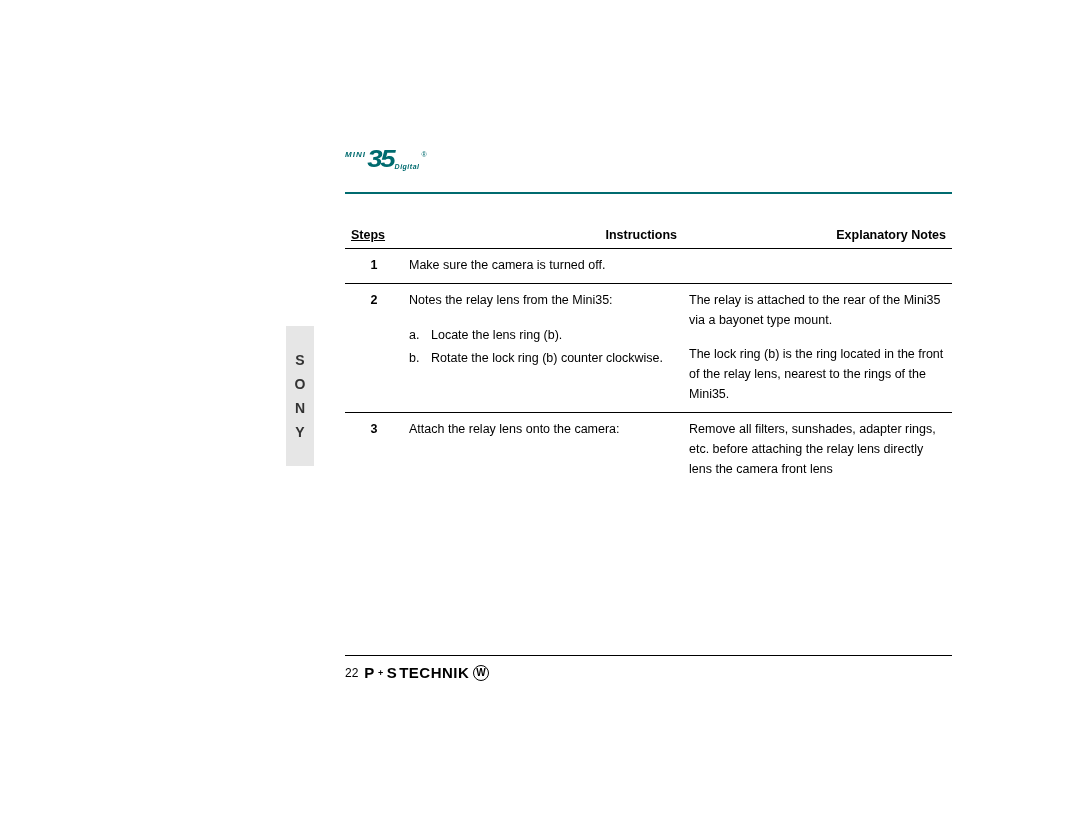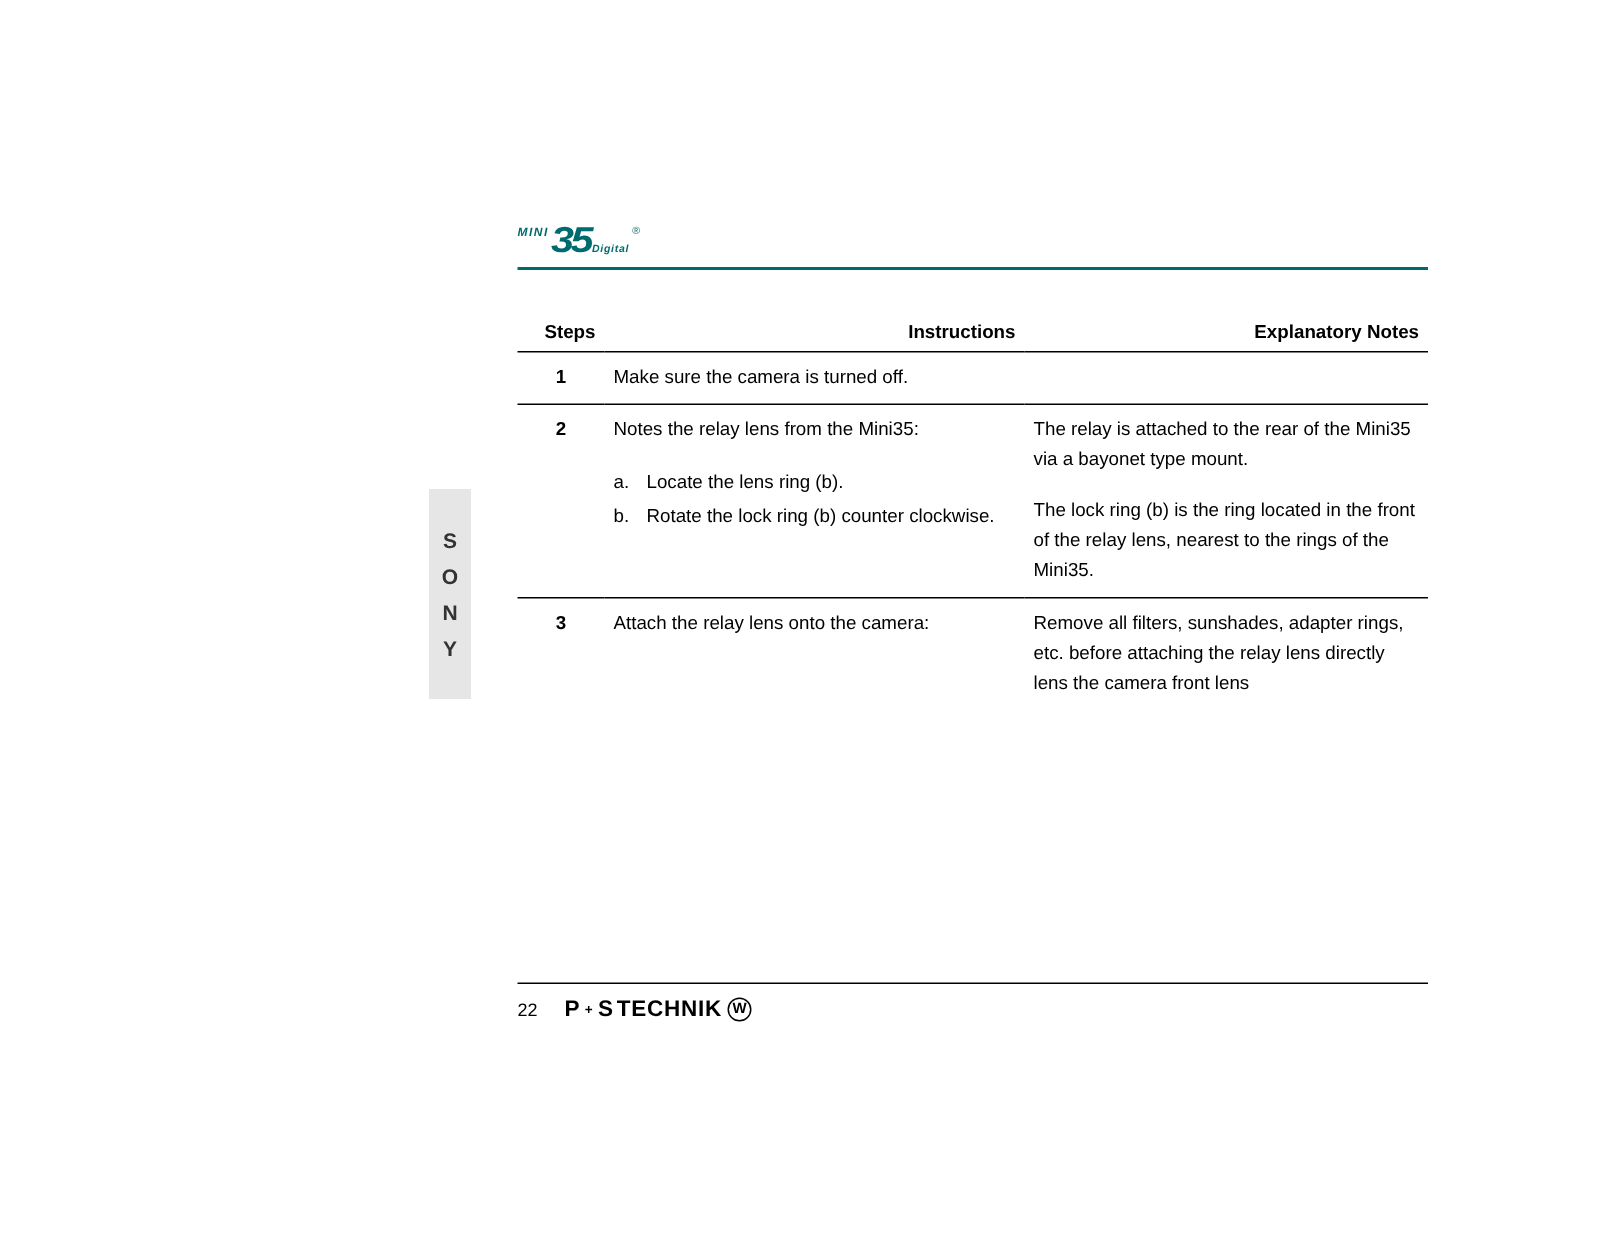--- a/index.html
+++ b/index.html
@@ -34,23 +34,23 @@
     line-height: 24px;
   }
   .page {
     position: absolute;
     left: 345px;
     top: 150px;
     width: 607px;
   }
   .logo {
     display: flex;
-    align-items: center;
+    align-items: flex-start;
     gap: 2px;
-    margin-bottom: 6px;
+    margin-bottom: 20px;
     color: #006b6f;
     height: 22px;
   }
   .logo .mini {
     font-size: 8px;
     font-weight: 900;
     font-style: italic;
     letter-spacing: 1px;
     align-self: flex-start;
     margin-top: 0px;
@@ -89,21 +89,21 @@
     font-size: 12.5px;
     color: #000;
   }
   table.steps th {
     text-align: right;
     font-weight: bold;
     padding: 4px 6px 6px 6px;
     border-bottom: 1.5px solid #000;
     vertical-align: bottom;
   }
-  table.steps th.steps-col { width: 46px; text-align: right; }
+  table.steps th.steps-col { width: 46px; text-align: left; text-decoration: underline; }
   table.steps th.instr-col { width: 268px; }
   table.steps th.notes-col { }
   table.steps td {
     padding: 6px 6px 8px 6px;
     vertical-align: top;
     line-height: 1.6;
   }
   table.steps tr.row-border td {
     border-bottom: 1px solid #000;
   }
@@ -129,21 +129,21 @@
     width: 607px;
   }
   .footer-rule {
     border: none;
     border-top: 1.5px solid #000;
     margin: 0 0 8px 0;
   }
   .footer-line {
     display: flex;
     align-items: center;
-    gap: 18px;
+    gap: 6px;
   }
   .page-number {
     font-size: 12px;
     color: #000;
   }
   .footer-brand {
     font-size: 15px;
     font-weight: 900;
     letter-spacing: 0.5px;
     color: #000;

